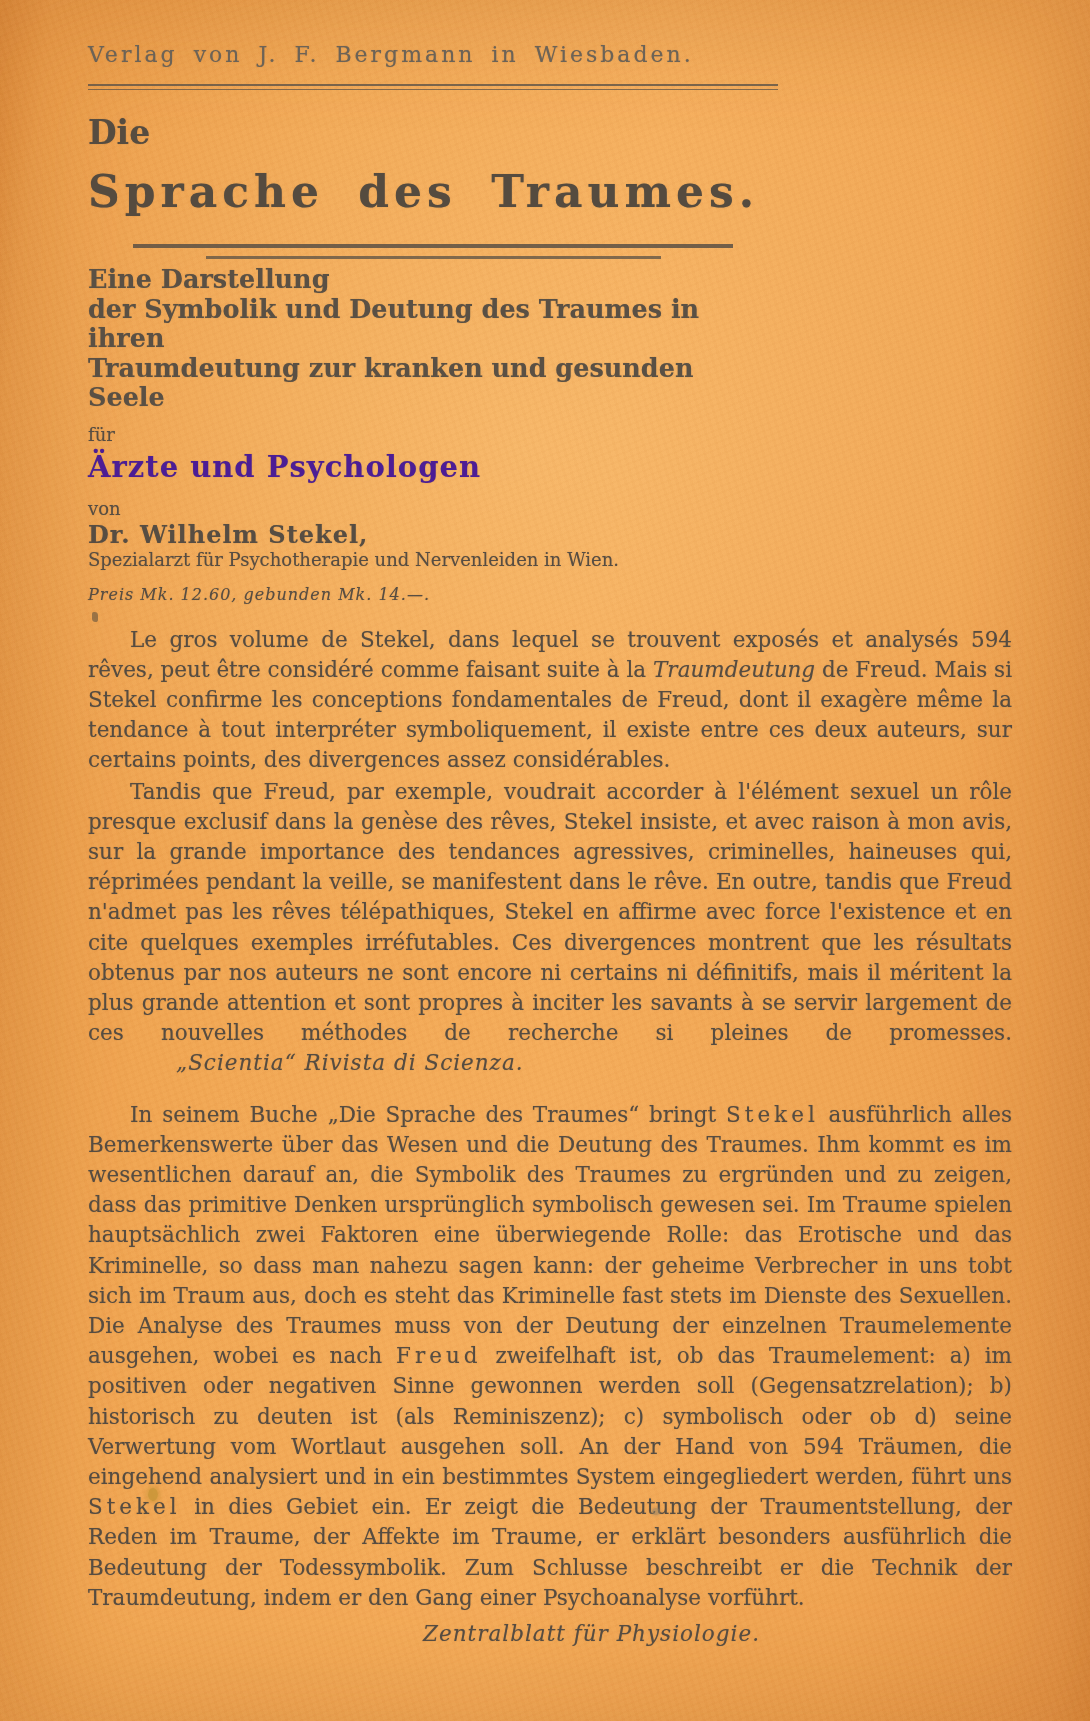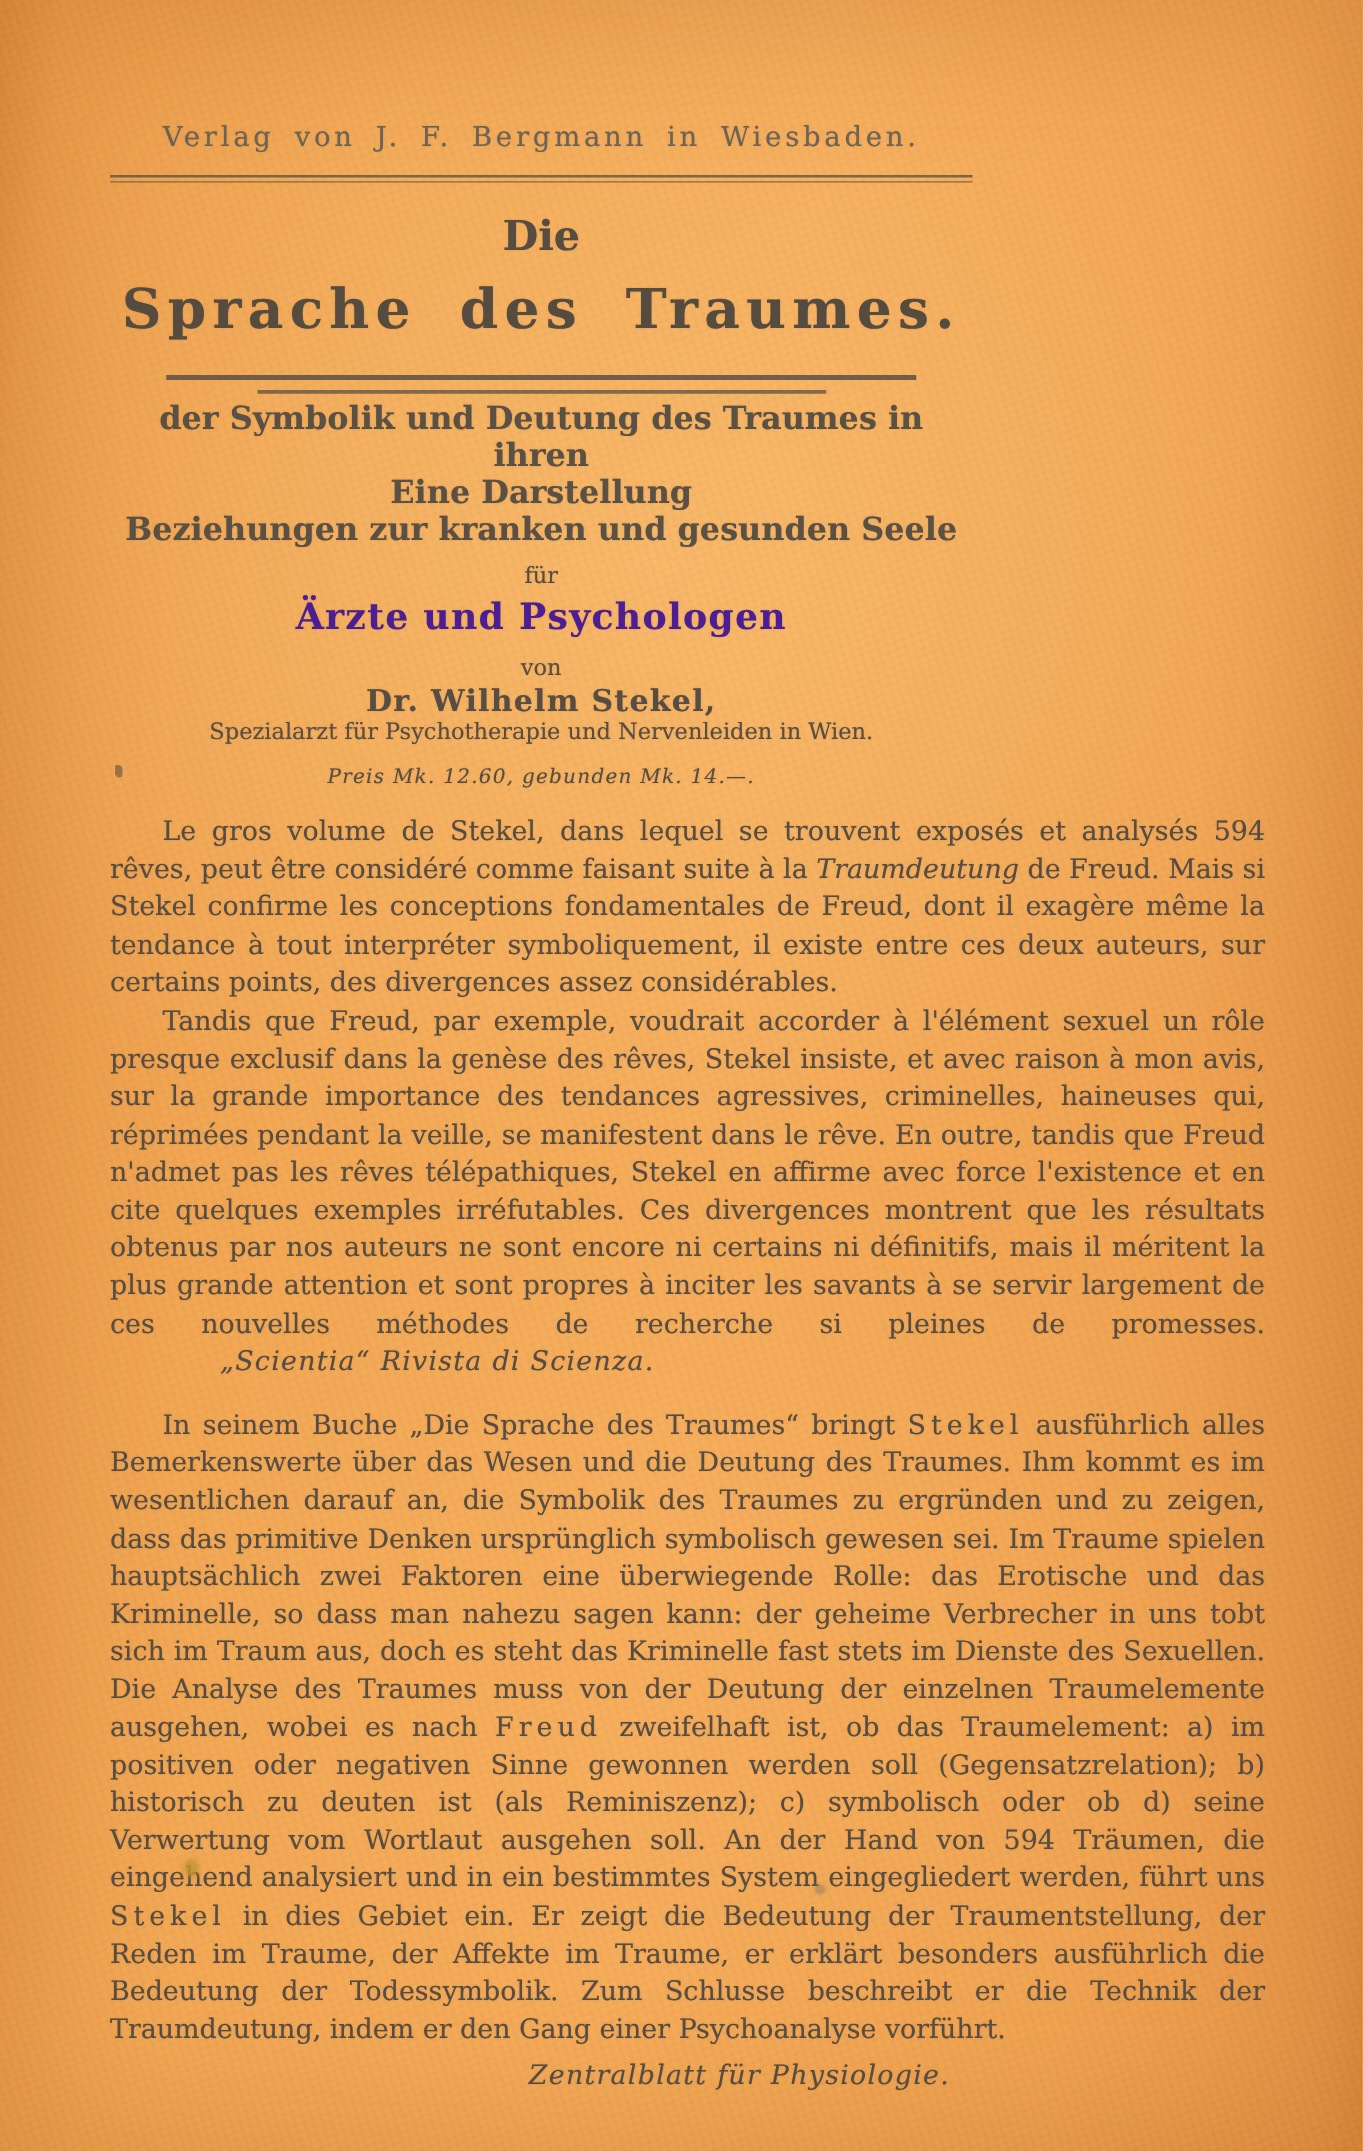--- a/index.html
+++ b/index.html
@@ -23,21 +23,21 @@
   }
   .paper::after{
     content:""; position:absolute; inset:0;
     background:
       repeating-linear-gradient(73deg, rgba(120,60,10,0.016) 0 3px, rgba(255,230,180,0.02) 3px 7px),
       repeating-linear-gradient(-21deg, rgba(120,60,10,0.014) 0 2px, rgba(255,230,180,0.016) 2px 6px);
   }
   .sheet{ position:absolute; inset:0; text-shadow:0 0 1px rgba(90,78,64,0.45); }
 
   
-  .masthead{ margin-left:88px; width:690px; text-align:center; padding-top:98px; }
+  .masthead{ margin-left:88px; width:690px; padding-top:42px; }
 
   .publisher{
     font-size:22px; line-height:26px; letter-spacing:3px; word-spacing:6px;
     color:#6c6357;
   }
   .header-rule{ margin-top:16px; }
   .header-rule .r1{ height:2px; background:#5d5347; opacity:.8; }
   .header-rule .r2{ height:1px; background:#5d5347; opacity:.75; margin-top:3px; }
 
   .title-die{ margin-top:26px; font-size:33px; line-height:34px; font-weight:bold; color:#564c40; }
@@ -105,23 +105,23 @@
     <div class="title-die">Die</div>
 
     <h1 class="title-main">Sprache des Traumes.</h1>
 
     <div class="title-rules">
       <div class="t1"></div>
       <div class="t2"></div>
     </div>
 
     <div class="subtitle">
+      <div>Eine Darstellung</div>
       <div>der Symbolik und Deutung des Traumes in ihren</div>
-      <div>Eine Darstellung</div>
-      <div>Beziehungen zur kranken und gesunden Seele</div>
+      <div>Traumdeutung zur kranken und gesunden Seele</div>
     </div>
 
     <div class="fuer">für</div>
 
     <div class="audience">Ärzte und Psychologen</div>
 
     <div class="von">von</div>
 
     <div class="author">Dr. Wilhelm Stekel,</div>
 

